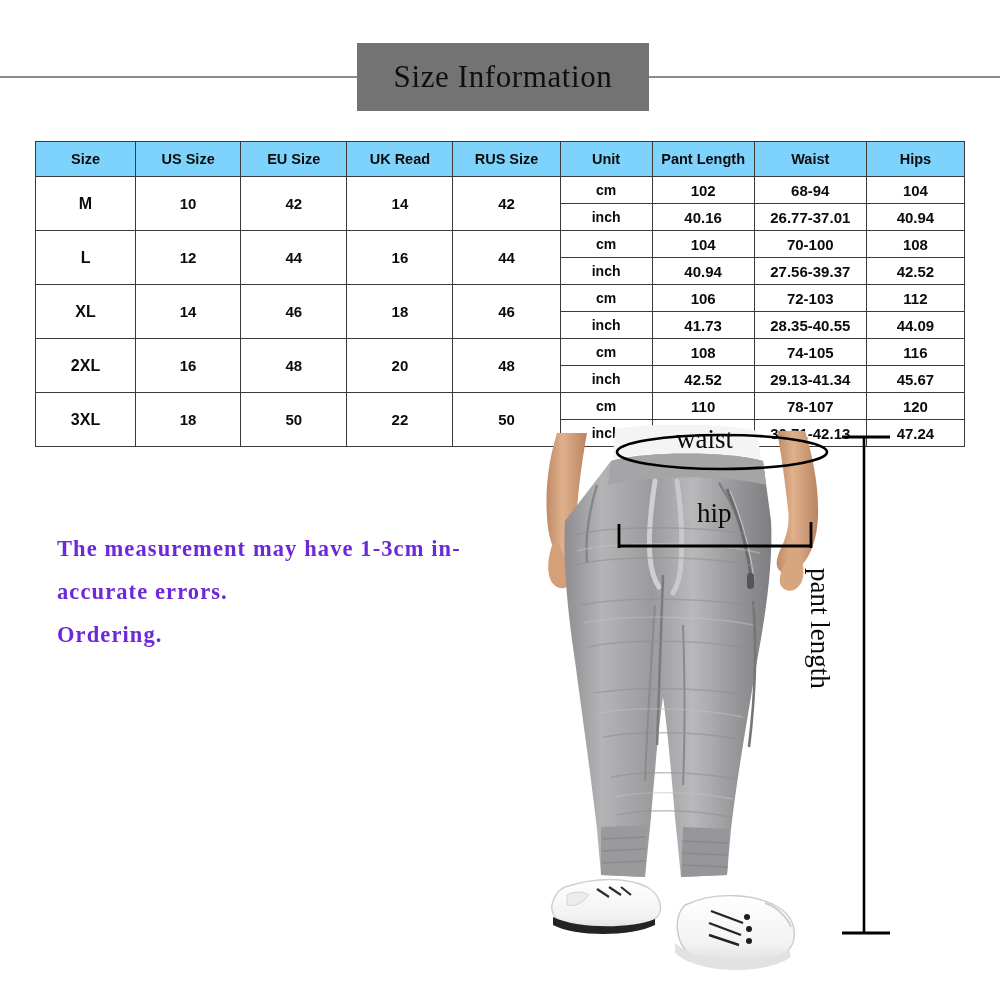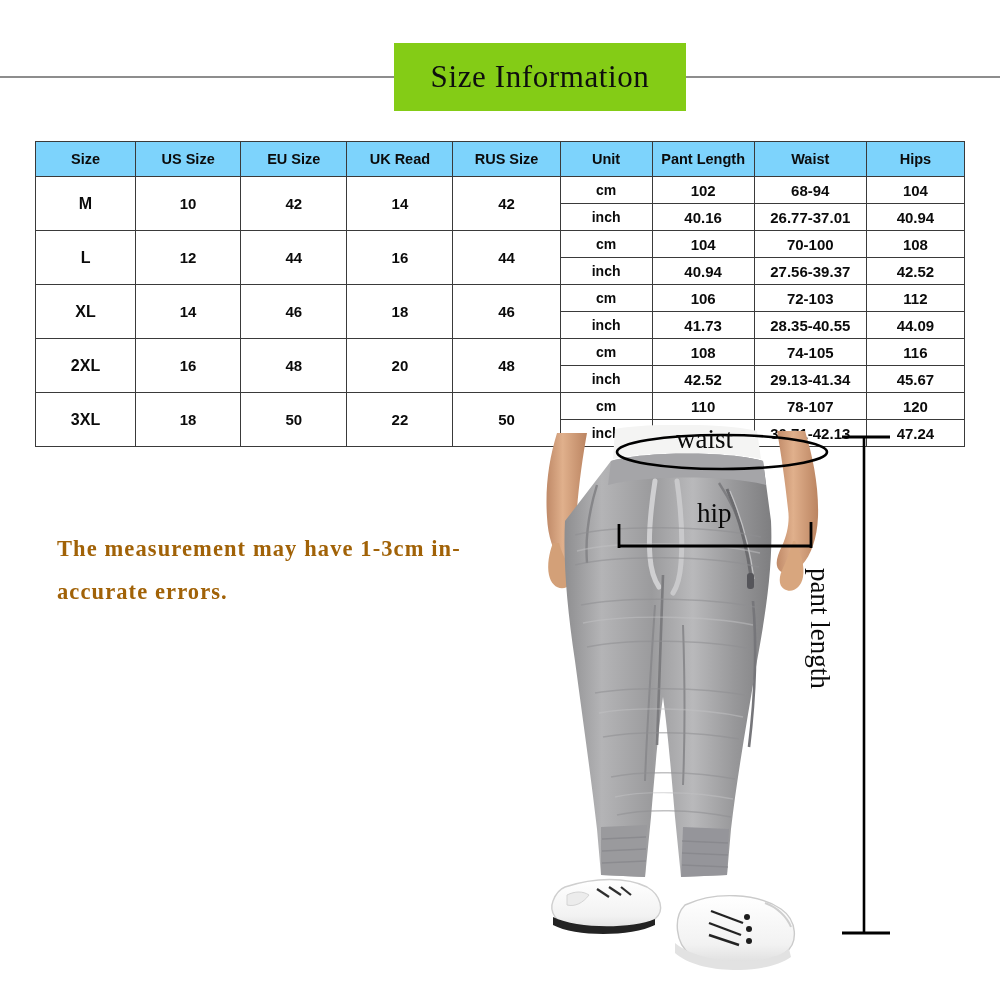--- a/index.html
+++ b/index.html
@@ -32,25 +32,24 @@
     width: 1000px;
     height: 2px;
     background: #8d8d8d;
   }
   #title-box {
     position: absolute;
     left: 357px;
     top: 43px;
     width: 292px;
     height: 68px;
-    background: #84cc16;
+    background: #737373;
     display: flex;
     align-items: center;
     justify-content: center;
-    margin-left: 37px;
   }
   #title-text {
     font-family: "Liberation Serif", serif;
     font-size: 31px;
     color: #0e0e0e;
     letter-spacing: 0.6px;
     white-space: nowrap;
   }
 
   
@@ -90,21 +89,21 @@
 
   
   #note-block {
     position: absolute;
     left: 57px;
     top: 527px;
     width: 430px;
     font-family: "Liberation Serif", serif;
     font-size: 22.5px;
     font-weight: bold;
-    color: #a16207;
+    color: #6d28d9;
     letter-spacing: 1.1px;
     line-height: 43px;
   }
   #note-block .note-line { white-space: nowrap; }
 
   
   #photo-area {
     position: absolute;
     left: 505px;
     top: 425px;
@@ -266,20 +265,21 @@
       <td>43.31</td>
       <td>30.71-42.13</td>
       <td>47.24</td>
     </tr>
   </tbody>
 </table>
 
 <div id="note-block">
   <div class="note-line">The measurement may have 1-3cm in-</div>
   <div class="note-line">accurate errors.</div>
+  <div class="note-line">Ordering.</div>
 </div>
 
 <div id="photo-area">
   <svg id="model-photo" viewBox="0 0 360 545">
     <defs>
       <linearGradient id="fabric" x1="0" y1="0" x2="1" y2="0">
         <stop offset="0%" stop-color="#8e8e90"></stop>
         <stop offset="18%" stop-color="#b4b4b6"></stop>
         <stop offset="42%" stop-color="#9b9b9d"></stop>
         <stop offset="62%" stop-color="#b9b9bb"></stop>

